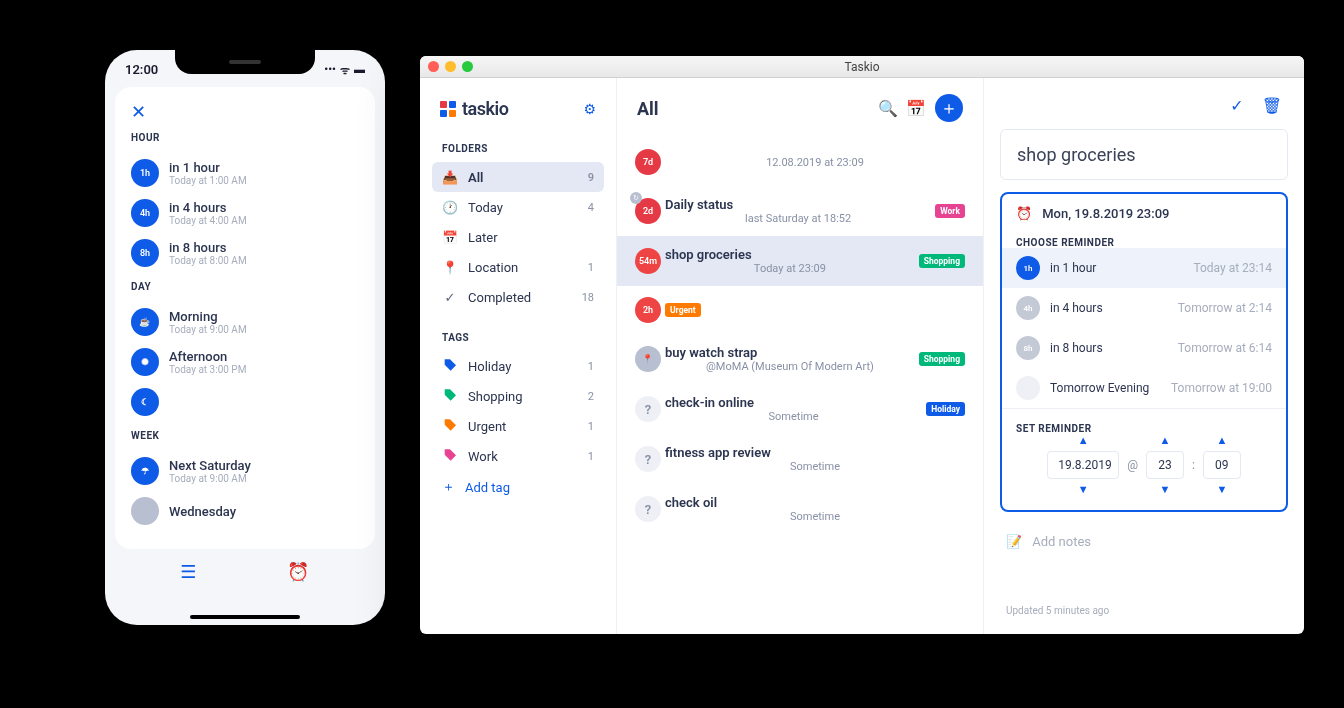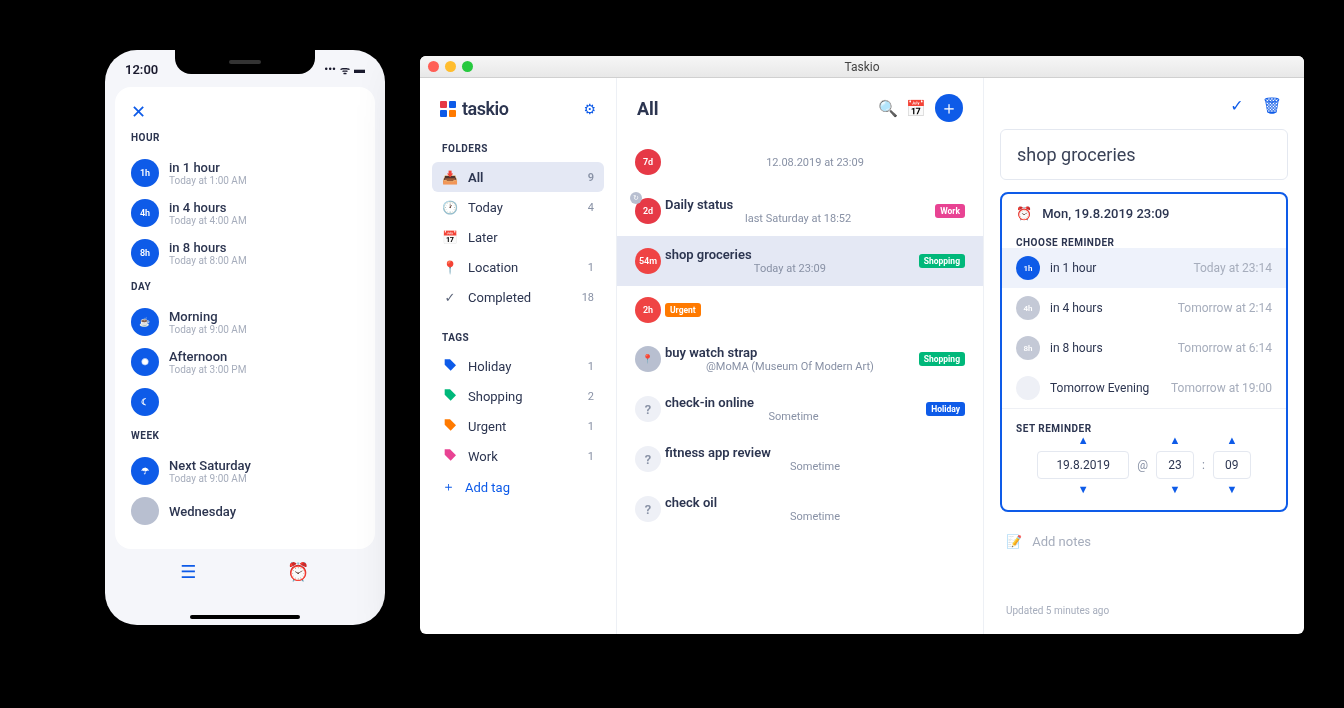--- a/index.html
+++ b/index.html
@@ -81,21 +81,21 @@
     .rem-item .tit { font-size: 12px; color: #2c3550; flex: 1; }
     .rem-item .sub { font-size: 12px; color: #a6adbc; text-align: center; }
     .rcircle { width: 24px; height: 24px; border-radius: 50%; background: #c4c9d6; color: #fff; font-size: 8px; display: flex; align-items: center; justify-content: center; font-weight: 600; }
     .rcircle.active { background: #0e5be8; }
     .rcircle.lg { background: #eef0f6; color: transparent; }
     .set-reminder { padding: 10px 14px 14px; border-top: 1px solid #eef0f5; }
     .date-row { display: flex; align-items: center; gap: 8px; justify-content: center; }
     .dcol { display: flex; flex-direction: column; align-items: center; gap: 4px; }
     .chev { color: #0e5be8; font-size: 11px; }
     .dinput { border: 1px solid #e4e8f0; border-radius: 4px; padding: 6px 10px; font-size: 12px; color: #2c3550; text-align: center; }
-    .dinput.lg { width: 92px; } .dinput.sm { width: 38px; }
+    .dinput.lg { width: 72px; } .dinput.sm { width: 38px; }
     .at-sep { font-size: 12px; color: #8891a5; }
     .notes-row { display: flex; align-items: center; gap: 10px; padding: 14px 6px; color: #a6adbc; font-size: 13px; margin-top: 8px; }
     .updated { font-size: 10px; color: #a6adbc; padding: 4px 6px; margin-top: auto; }
   </style>
 </head>
 <body>
 
 <div class="phone">
   <div class="phone-inner">
     <div class="notch"></div>

